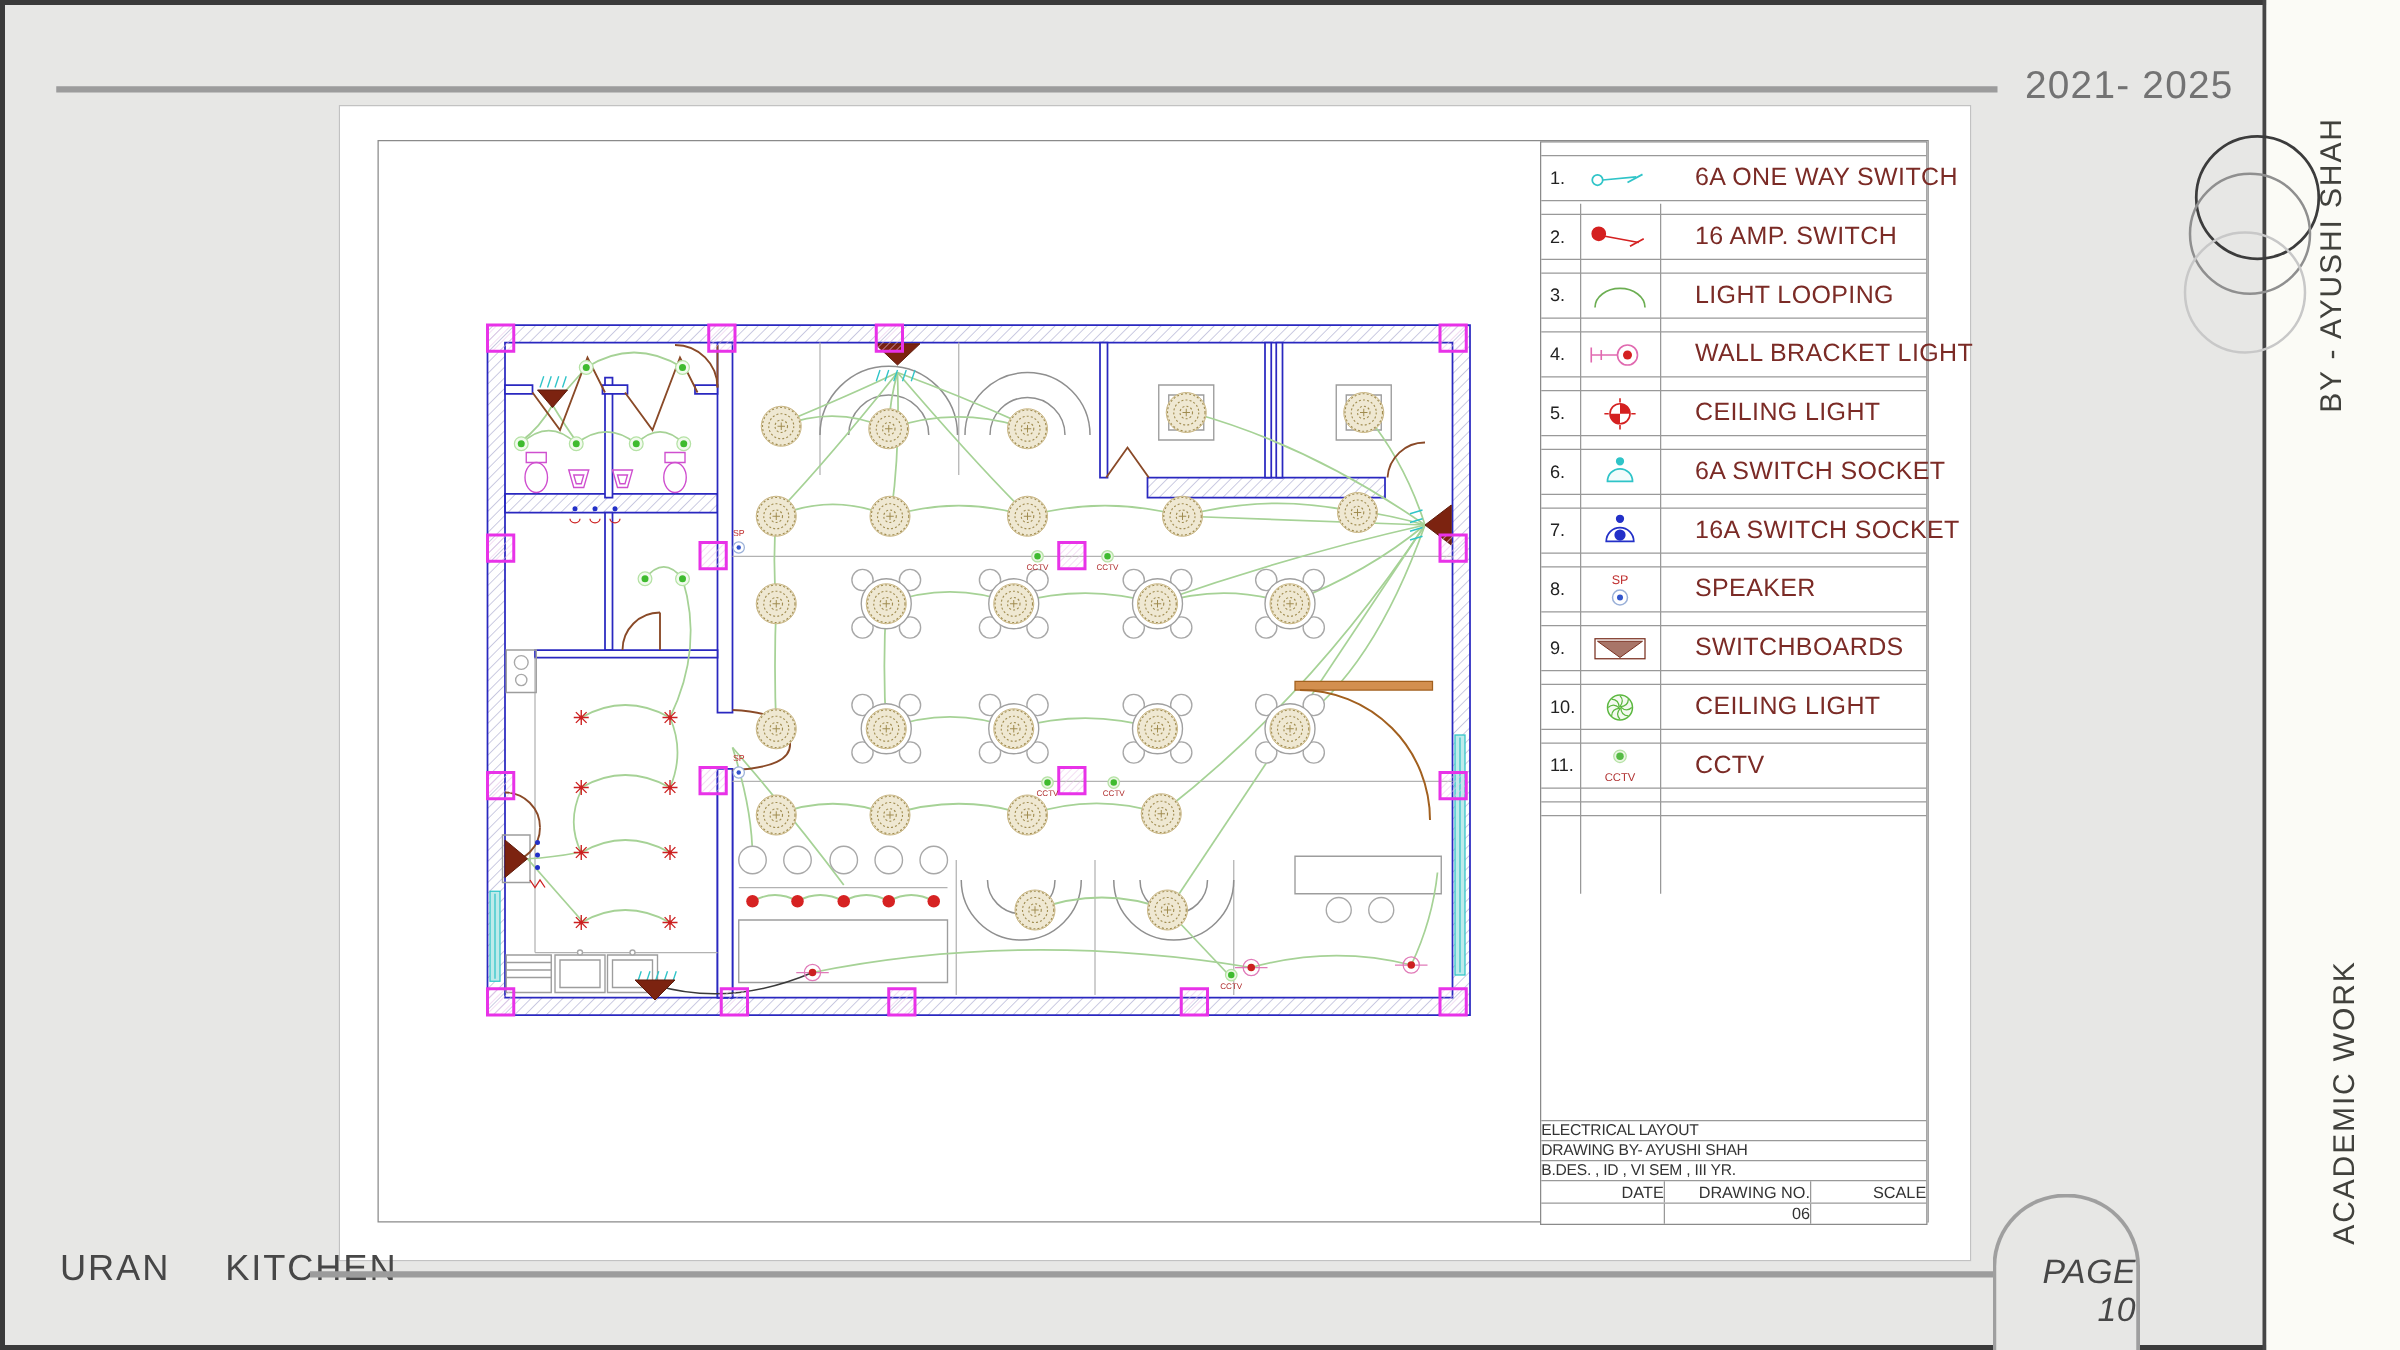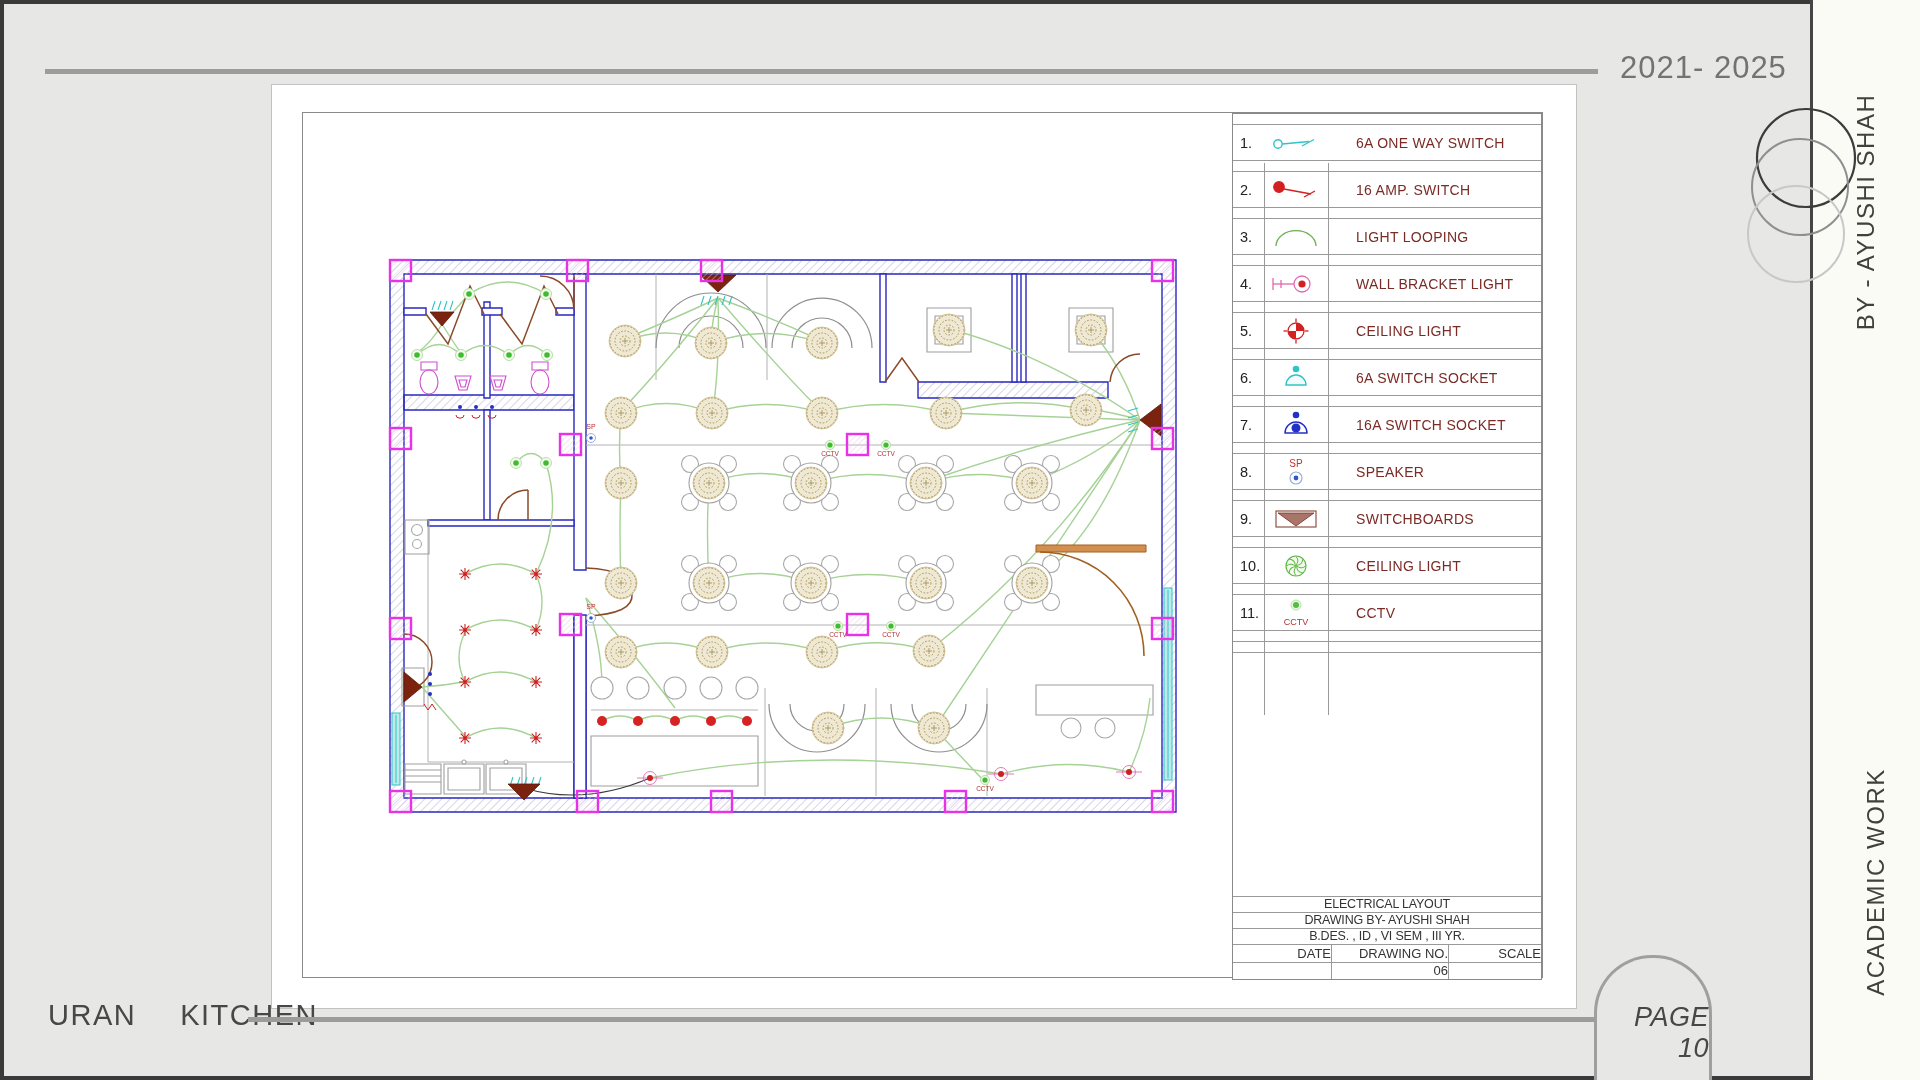--- a/index.html
+++ b/index.html
@@ -32,25 +32,25 @@
   
   .legend{left:1232px;top:113px;width:308px;height:865px;border:1px solid #8a8a8a;background:#fff;}
   .legend-header{height:38px;border-bottom:1px solid #999;font-size:26px;color:#141414;
         letter-spacing:2px;padding-left:18px;line-height:38px;}
   .legend-gap0{height:10px;border-bottom:1px solid #999;}
   .l-row{height:35px;border-bottom:1px solid #999;display:grid;
         grid-template-columns:31px 64px 1fr;align-items:center;}
   .l-gap{height:10px;border-bottom:1px solid #999;}
   .l-num{font-size:14.5px;color:#222;padding-left:7px;}
   .l-sym{display:flex;justify-content:center;align-items:center;}
-  .l-label{font-size:14px;color:#7b2b26;letter-spacing:0.3px;padding-left:28px;white-space:nowrap;}
+  .l-label{font-size:20px;color:#7b2b26;letter-spacing:0.3px;padding-left:28px;white-space:nowrap;}
   .vline{position:absolute;width:1px;background:#999;top:49px;height:552px;}
   .vline.v1{left:31px;} .vline.v2{left:95px;}
   .title-block{position:absolute;left:0;right:0;bottom:0;border-top:1px solid #999;color:#333;}
-  .tb-line{height:15px;line-height:15px;border-bottom:1px solid #999;text-align:center;
+  .tb-line{height:15px;line-height:15px;border-bottom:1px solid #999;text-align:left;
         font-size:12.5px;letter-spacing:-0.2px;white-space:nowrap;}
   .tb-cols,.tb-last{display:grid;grid-template-columns:99px 117px 1fr;}
   .tb-cols{height:17px;line-height:17px;border-bottom:1px solid #999;}
   .tb-last{height:16px;line-height:15px;}
   .tb-cell{text-align:right;font-size:13px;}
   .tb-cols .tb-cell{border-right:1px solid #999;}
   .tb-cols .tb-cell:last-child{border-right:none;}
   .tb-last .tb-cell{border-right:1px solid #999;}
   .tb-last .tb-cell:last-child{border-right:none;}
 </style>

